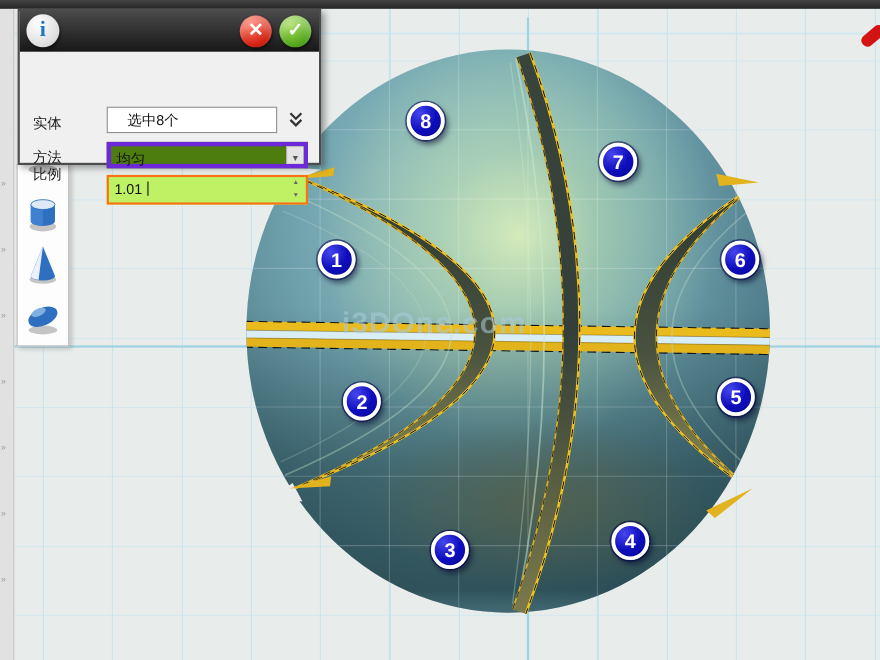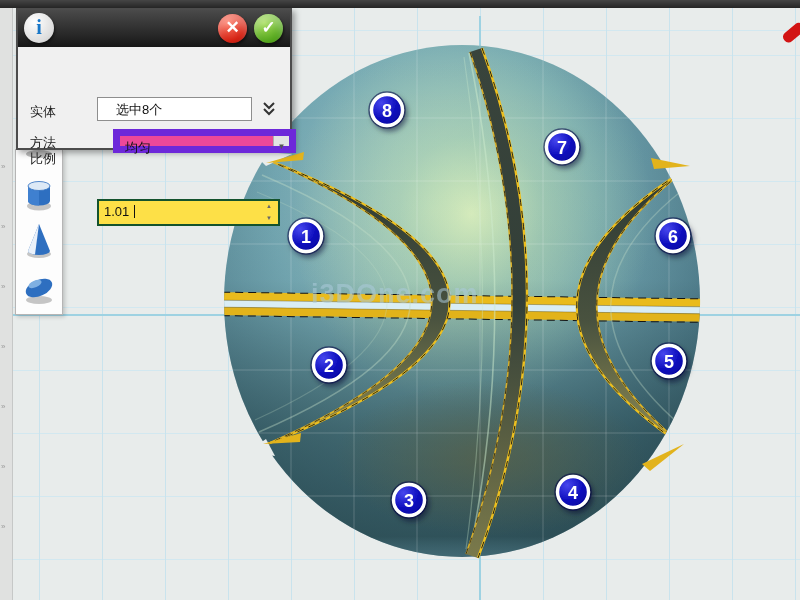--- a/index.html
+++ b/index.html
@@ -44,25 +44,25 @@
   .round-btn { position:absolute; top:4px; width:29px; height:29px; border-radius:50%;
     color:#fff; font-size:17px; font-weight:bold; text-align:center; line-height:28px;
     box-shadow:1px 2px 3px rgba(0,0,0,.55), inset 0 8px 8px rgba(255,255,255,.35); }
   .btn-cancel { left:200px; background:radial-gradient(circle at 35% 30%, #ff7a66, #d42314 65%, #a81208); }
   .btn-ok { left:236px; background:radial-gradient(circle at 35% 30%, #a6de5a, #57a81f 65%, #3d8410); }
   .dialog-body { position:relative; height:101px; }
   .fld-label { position:absolute; left:12px; font-size:13px; color:#1c1c1c; }
   .textbox { position:absolute; background:#fff; border:1px solid #8e8e8e; font-size:13px;
     color:#111; padding:3px 18px 0; }
   .expand-btn { position:absolute; width:22px; height:22px; }
-  .combo { position:absolute; background:#ec4899; border:7px solid #6d28d9; font-size:13px; color:#111;margin-left:16px; }
+  .combo { position:absolute; background:#4d7c0f; border:4px solid #6d28d9; font-size:13px; color:#111; }
   .combo .txt { padding:3px 5px 0; display:block; }
   .combo-arrow { position:absolute; right:0; top:0; bottom:0; width:16px; background:#e3e3e3;
     border-left:1px solid #b0b0b0; color:#555; font-size:8px; text-align:center; line-height:22px; }
-  .spin { position:absolute; background:#fde047; border:2px solid #14532d; font-size:13px; color:#111;margin-top:40px; }
+  .spin { position:absolute; background:#bef264; border:2px solid #f97316; font-size:13px; color:#111; }
   .spin .txt { padding:3px 5px 0; display:inline-block; }
   .caret { display:inline-block; width:1px; height:13px; background:#111; vertical-align:-2px; }
   .spin-arrows { position:absolute; right:2px; top:0; bottom:0; width:14px; color:#666;
     font-size:6px; text-align:center; }
   .spin-arrows div { height:50%; line-height:11px; }
 </style>
 </head>
 <body>
 
 <div class="stage">

